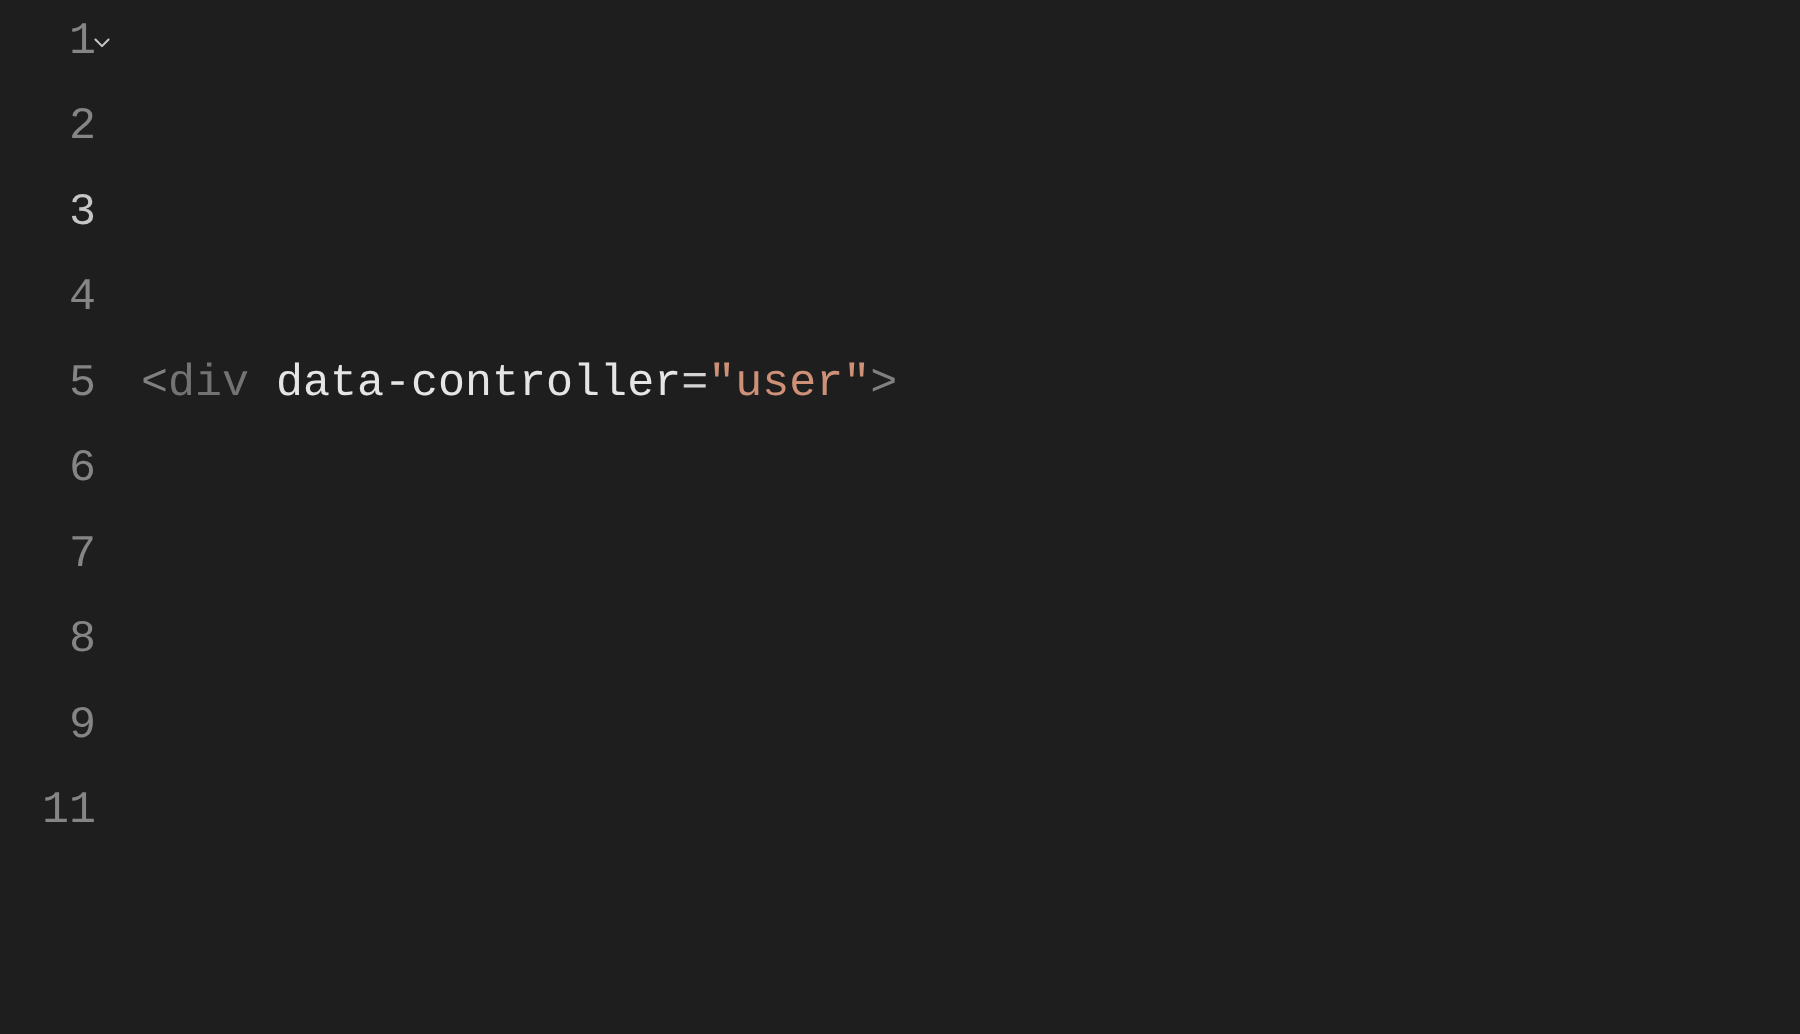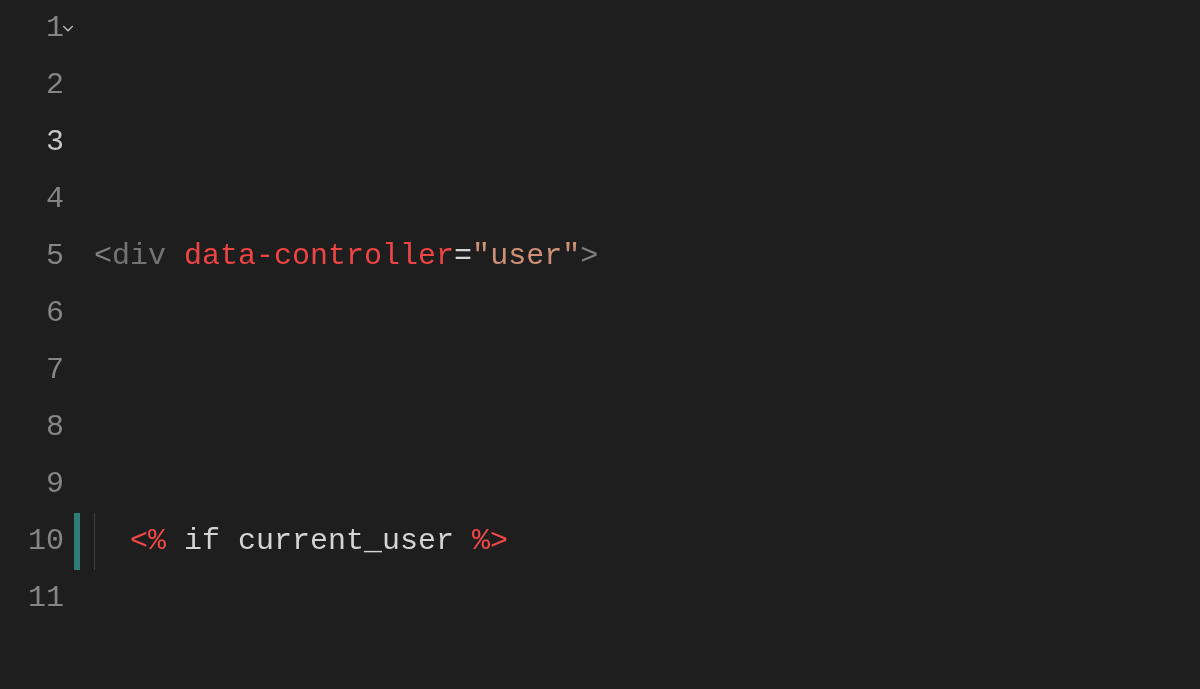--- a/index.html
+++ b/index.html
@@ -11,21 +11,21 @@
   .fold svg{width:14px;height:14px}
   .code{flex:1;position:relative;white-space:pre;color:#d4d4d4}
   .line{height:57px;box-sizing:border-box;padding-left:20px;position:relative}
   .bar{position:absolute;left:0;top:0;bottom:0;width:6px}
   .bar.teal{background:#2f7c78}
   .indent{display:inline-block;border-left:1px solid #404040;height:57px;vertical-align:top;box-sizing:border-box}
   .ind2{width:36px}
   
   .p{color:#808080}      
   .tag{color:#737373}    
-  .attr{color:#ef4444}   
+  .attr{color:#e5e5e5}   
   .str{color:#ce9178}    
   .txt{color:#d4d4d4}    
   .erbd{color:#f44747}
 </style>
 </head>
 <body>
 
 <div class="editor">
   <div class="gutter">
     <div class="ln"><span>1</span>
@@ -36,31 +36,29 @@
       </span>
     </div>
     <div class="ln"><span>2</span></div>
     <div class="ln active"><span>3</span></div>
     <div class="ln"><span>4</span></div>
     <div class="ln"><span>5</span></div>
     <div class="ln"><span>6</span></div>
     <div class="ln"><span>7</span></div>
     <div class="ln"><span>8</span></div>
     <div class="ln"><span>9</span></div>
-    <div class="ln"><span>10</span></div>
     <div class="ln"><span>11</span></div>
   </div>
 
   <div class="code">
 
     
     <div class="line"><span class="p">&lt;</span><span class="tag">div</span><span> </span><span class="attr">data-controller</span><span class="txt">=</span><span class="str">"</span><span class="str">user</span><span class="str">"</span><span class="p">&gt;</span></div>
 
     
-    <div class="line"><span class="bar teal"></span><span class="indent ind2"></span><span class="erbd">&lt;%</span><span class="txt"> if current_user </span><span class="erbd">%&gt;</span></div>
 
     
     
 
     
     
 
     
     
 

